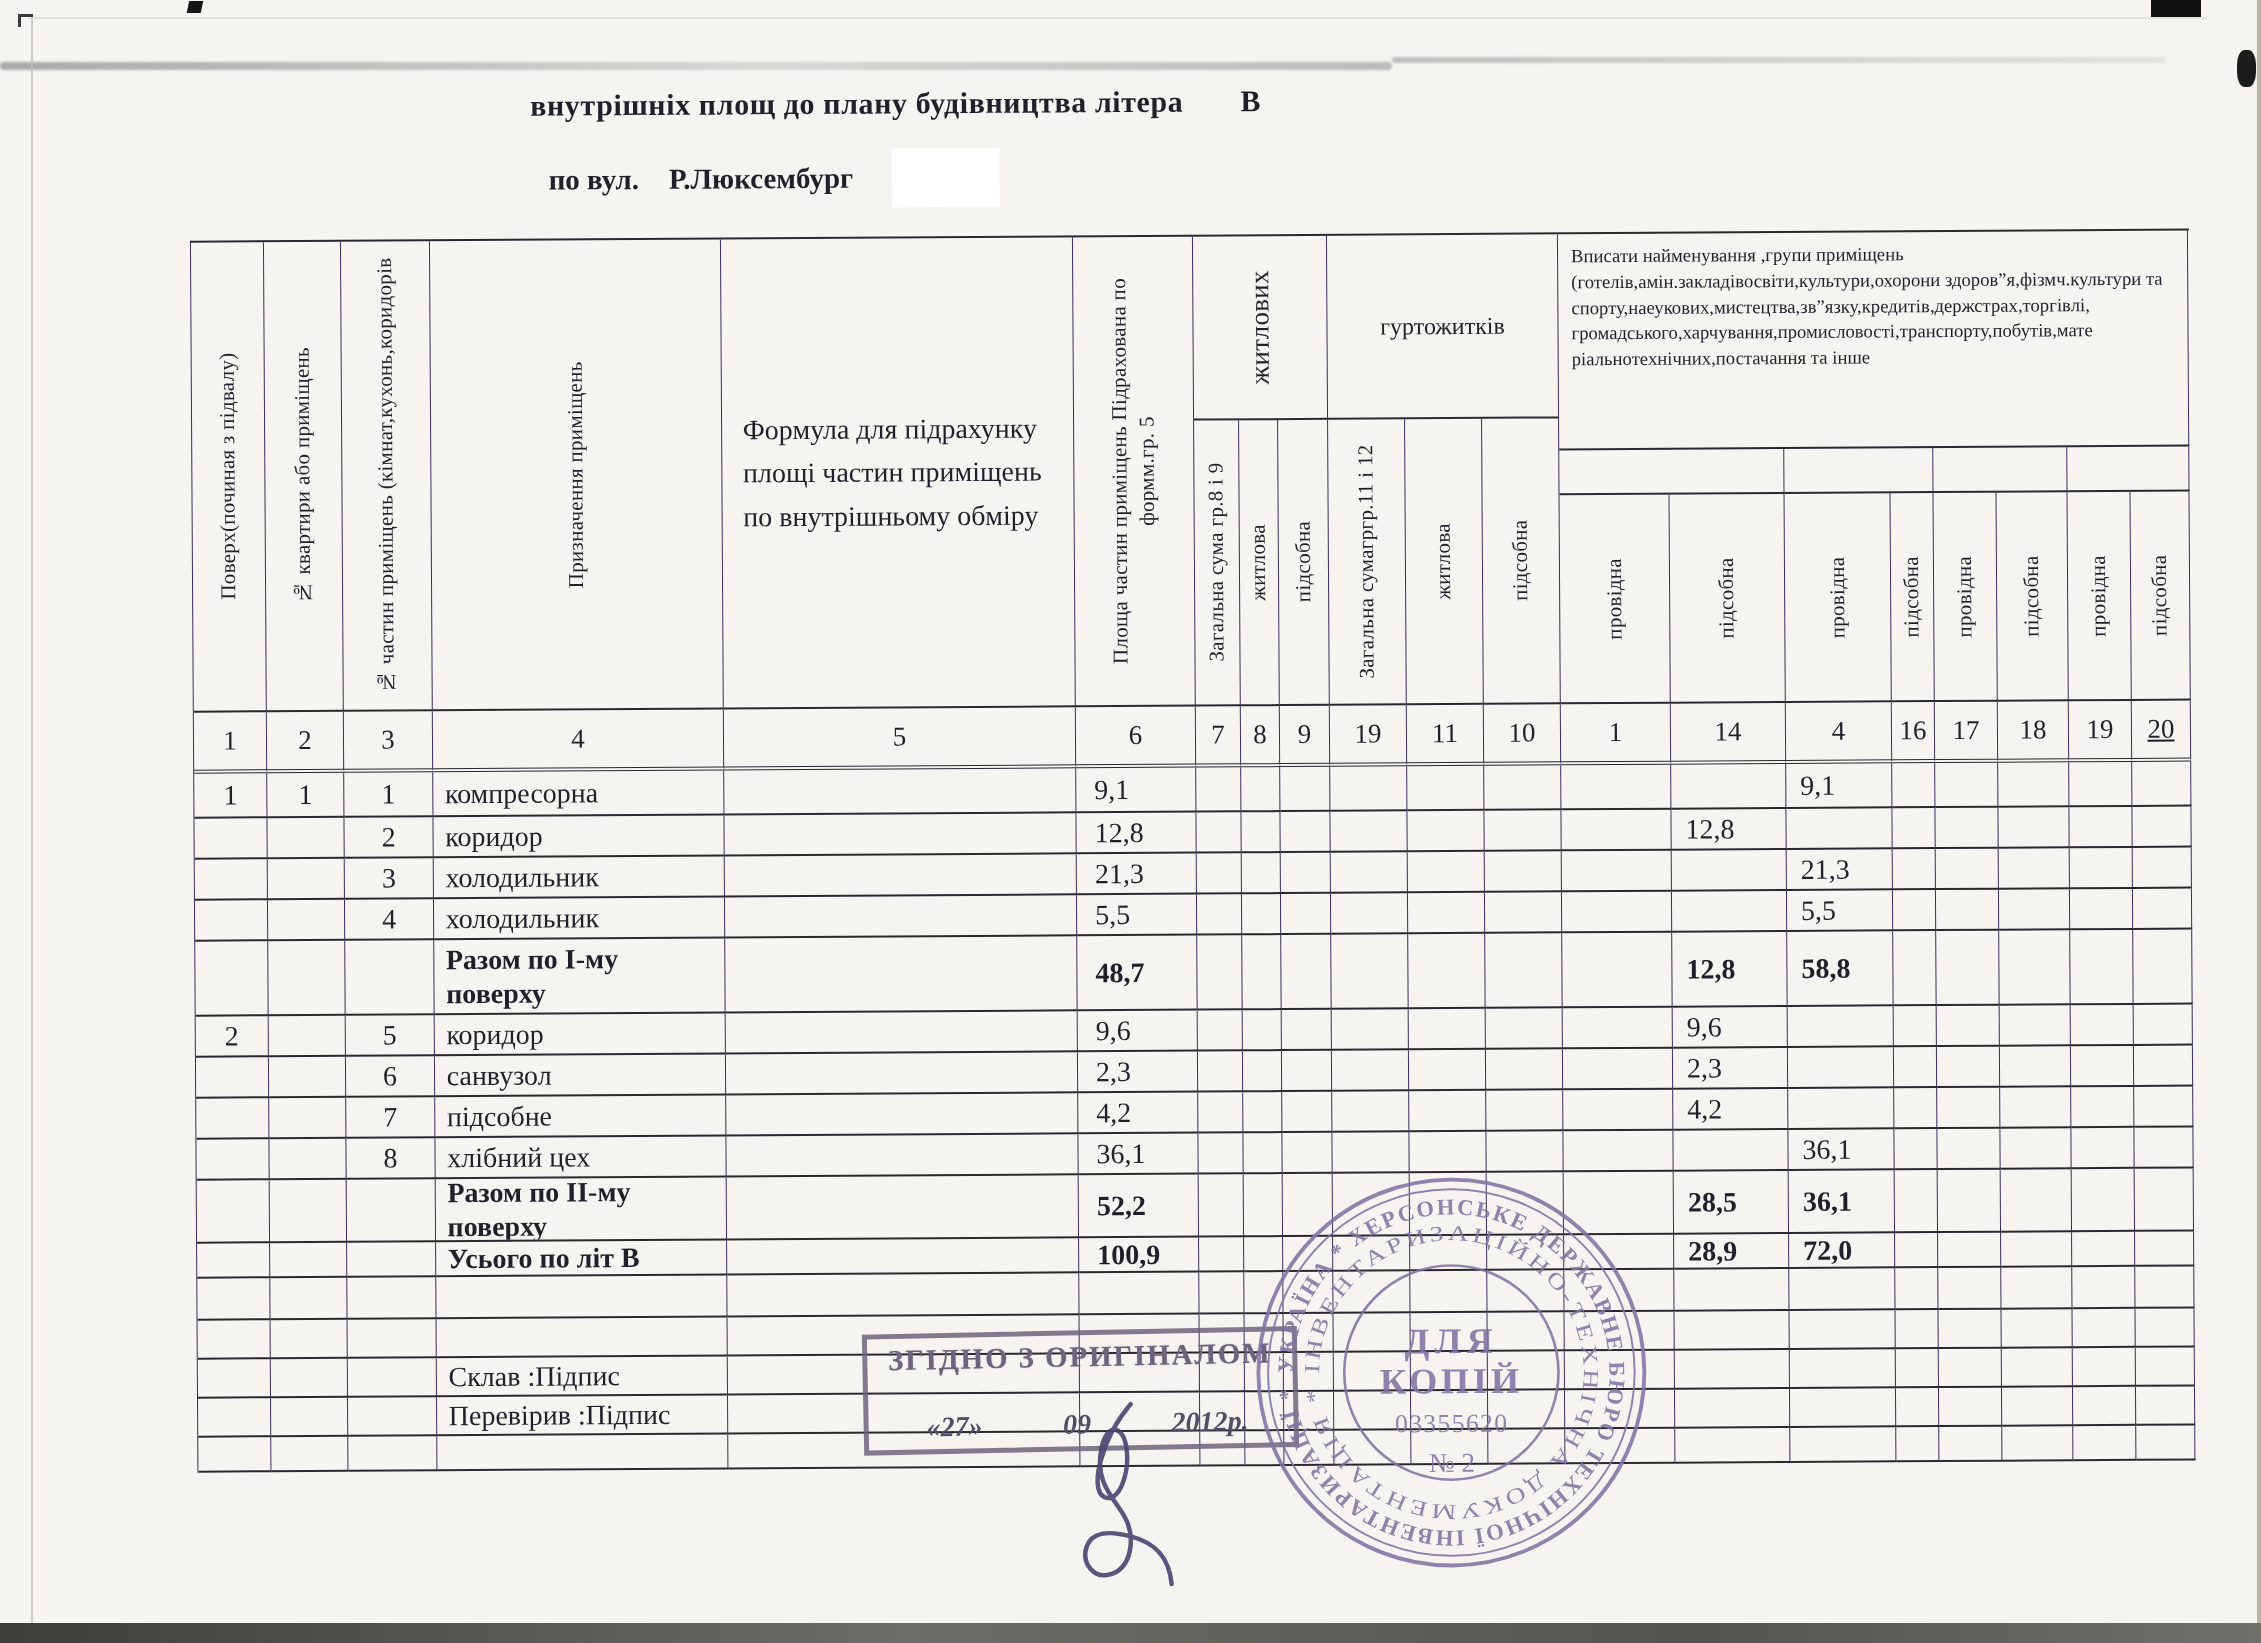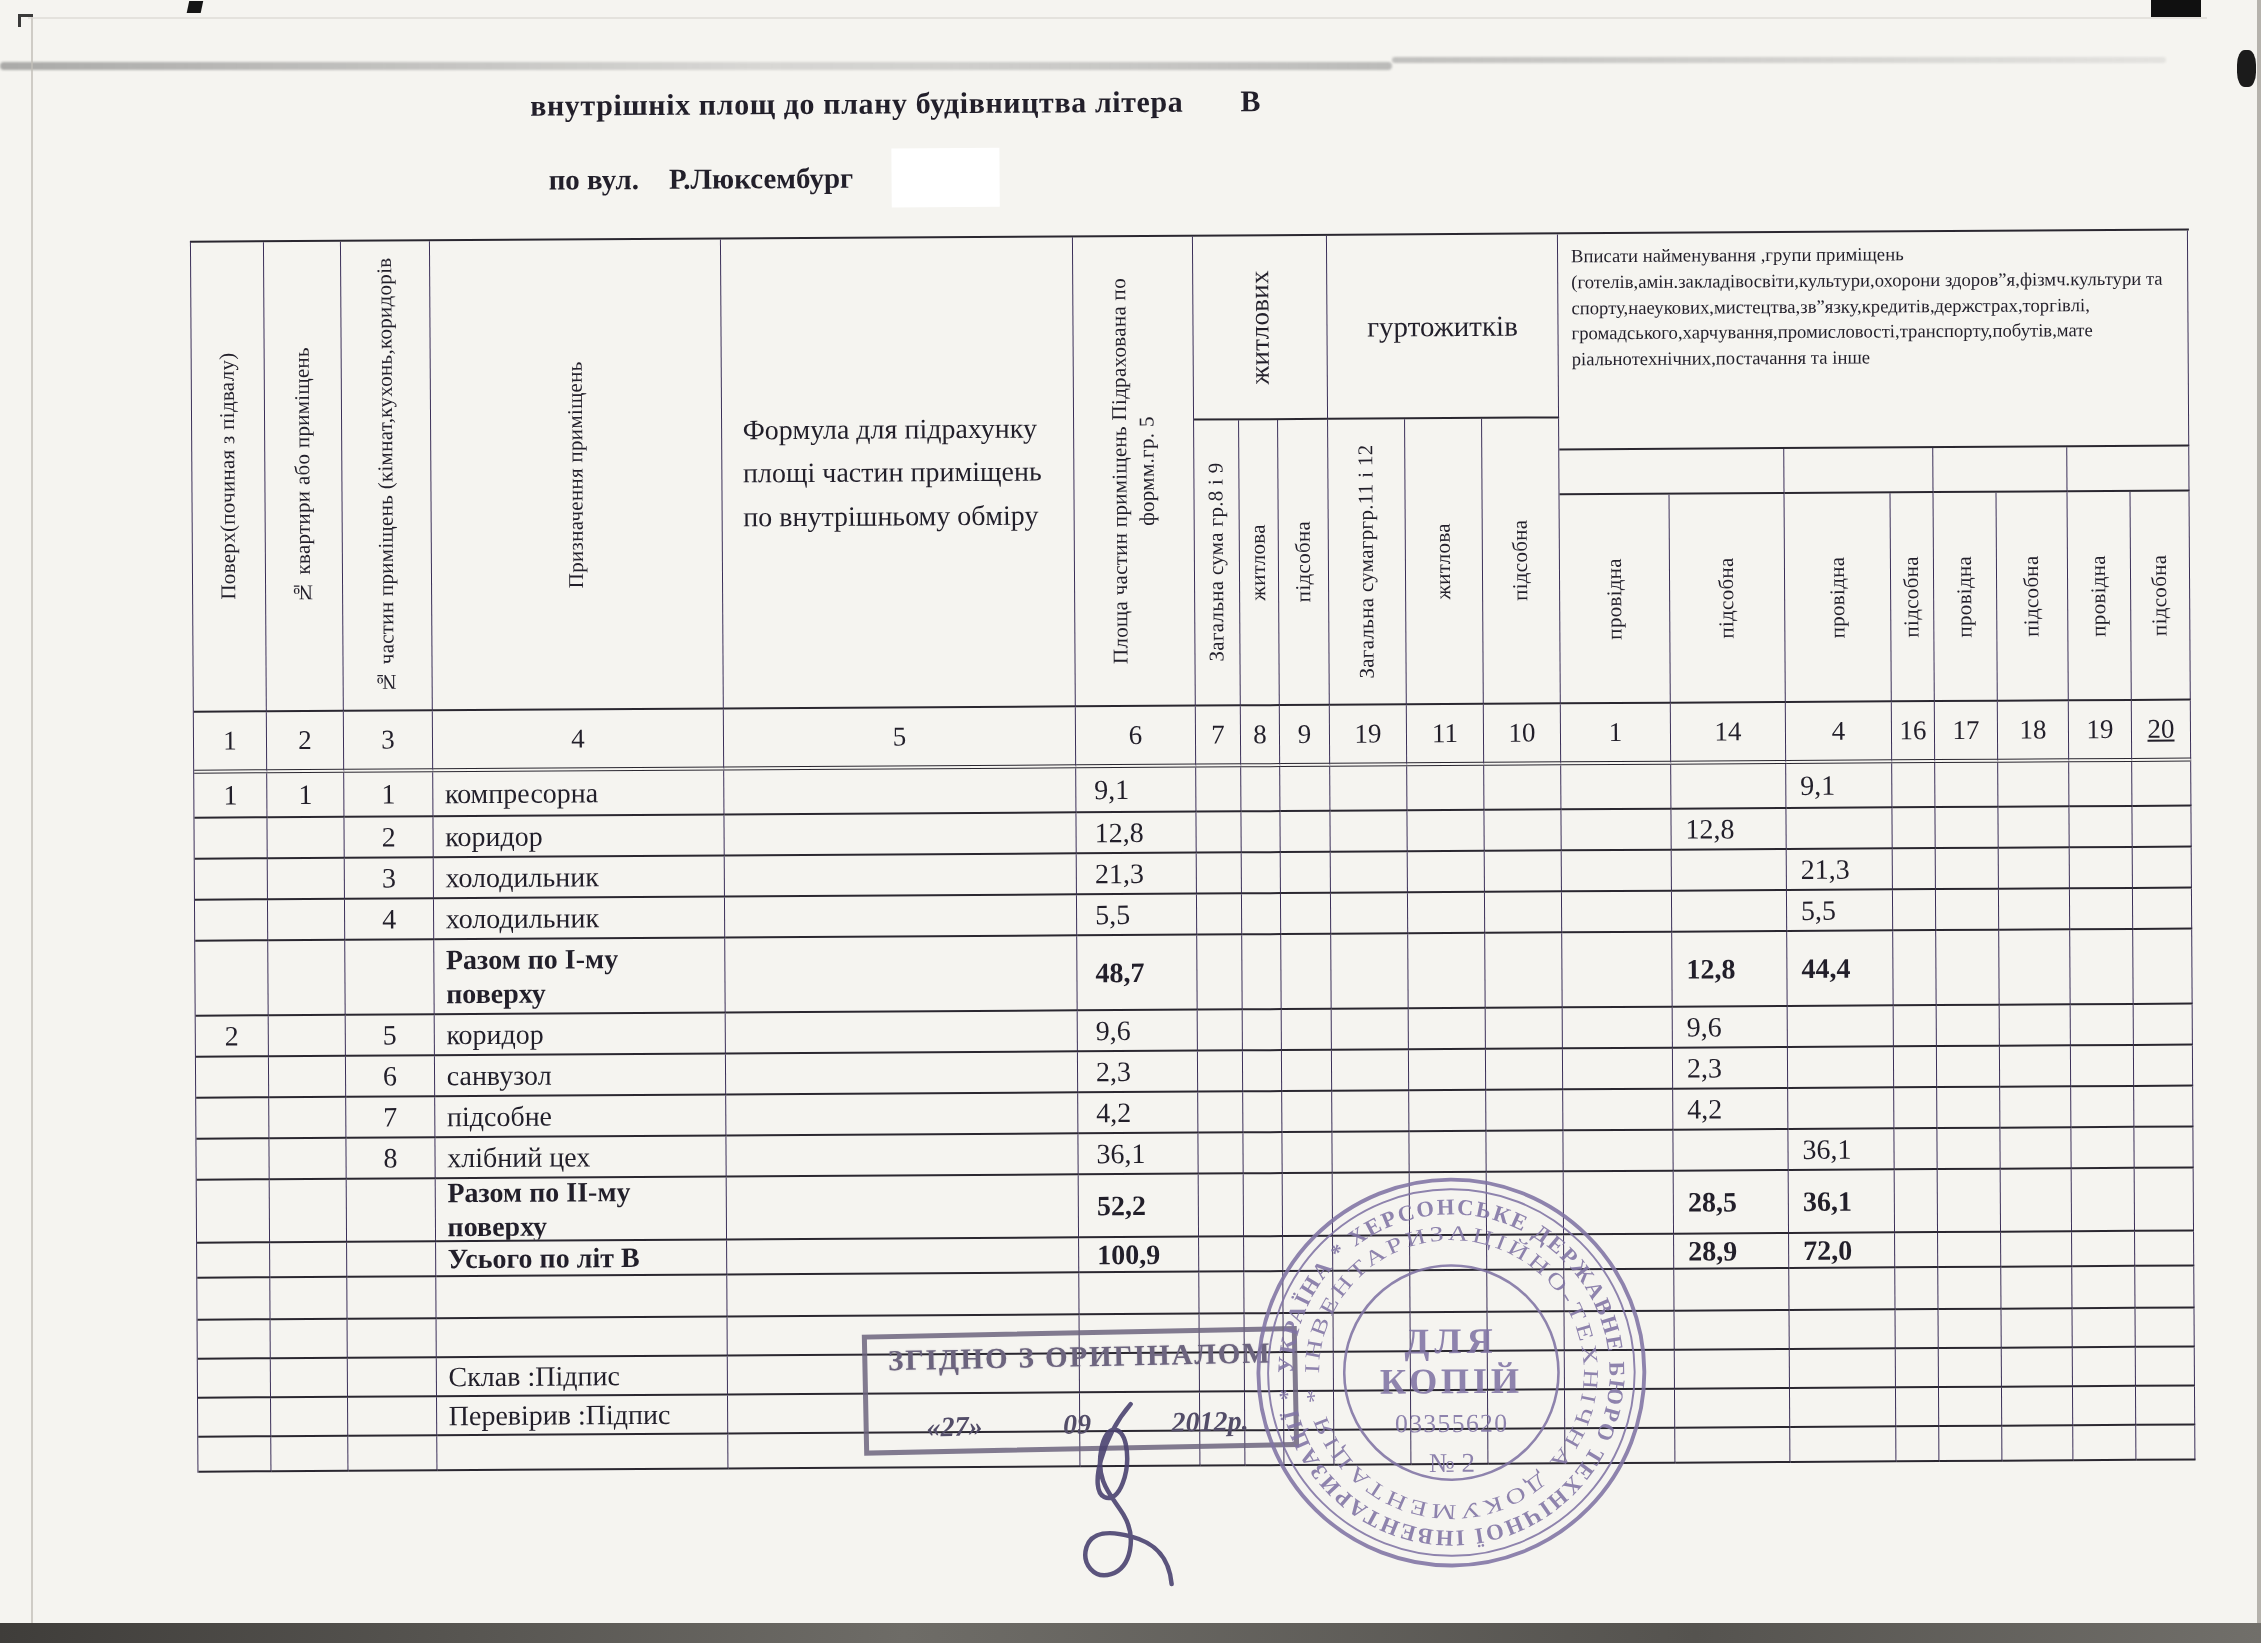--- a/index.html
+++ b/index.html
@@ -17,21 +17,21 @@
   
   .grid{position:absolute;left:193px;top:235px;width:1998px;
     display:grid;
     grid-template-columns:73px 77px 89px 291px 352px 120px 45px 39px 50px 77px 77px 77px 110px 115px 106px 43px 63px 71px 63px 59px;
     grid-template-rows:184px 32px 45px 209px 61px 45px 41px 41px 41px 75px 41px 41px 41px 41px 63px 35px 42px 39px 39px 39px 35px;
     border-top:2.6px solid #2a2730;border-left:1.9px solid #3b2f58;}
   .cell{border-right:1.9px solid #3b2f58;border-bottom:2.6px solid #2a2730;
     display:flex;align-items:center;justify-content:center;overflow:hidden;box-sizing:border-box;}
   .vtext{writing-mode:vertical-rl;transform:rotate(180deg);font-size:21px;line-height:1.3;letter-spacing:0.3px;text-align:center;}
   .gr{font-size:27px;}
-  .hgroup span{font-size:29px;}
+  .hgroup span{font-size:24px;}
   .h5text{font-size:28px;line-height:1.55;padding:0 9px 0 20.6px;text-align:left;align-self:center;}
   .notetext{font-size:18.7px;line-height:1.38;padding:9px 13px;text-align:left;align-self:flex-start;}
   .notecell{align-items:flex-start;}
   .num{font-size:27px;word-break:break-all;line-height:1.0;padding:2.6px 5.2px;border-bottom:4.5px double #2a2730;}
   .bcell{font-size:28px;}
   .bold{font-weight:700;}
   .al{justify-content:flex-start;text-align:left;line-height:1.2;}
   .p4{padding-left:11.6px;}
   .p6{padding-left:18px;}
   .p14{padding-left:14px;}
@@ -264,21 +264,21 @@
         <div class="cell bcell bold" style="grid-area: 10 / 5;"></div>
         <div class="cell bcell al p6 bold" style="grid-area: 10 / 6;">48,7</div>
         <div class="cell bcell bold" style="grid-area: 10 / 7;"></div>
         <div class="cell bcell bold" style="grid-area: 10 / 8;"></div>
         <div class="cell bcell bold" style="grid-area: 10 / 9;"></div>
         <div class="cell bcell bold" style="grid-area: 10 / 10;"></div>
         <div class="cell bcell bold" style="grid-area: 10 / 11;"></div>
         <div class="cell bcell bold" style="grid-area: 10 / 12;"></div>
         <div class="cell bcell bold" style="grid-area: 10 / 13;"></div>
         <div class="cell bcell al p14 bold" style="grid-area: 10 / 14;">12,8</div>
-        <div class="cell bcell al p14 bold" style="grid-area: 10 / 15;">44,4</div>
+        <div class="cell bcell al p14 bold" style="grid-area: 10 / 15;">58,8</div>
         <div class="cell bcell bold" style="grid-area: 10 / 16;"></div>
         <div class="cell bcell bold" style="grid-area: 10 / 17;"></div>
         <div class="cell bcell bold" style="grid-area: 10 / 18;"></div>
         <div class="cell bcell bold" style="grid-area: 10 / 19;"></div>
         <div class="cell bcell bold" style="grid-area: 10 / 20;"></div>
         <div class="cell bcell" style="grid-area: 11 / 1;">2</div>
         <div class="cell bcell" style="grid-area: 11 / 2;"></div>
         <div class="cell bcell" style="grid-area: 11 / 3;">5</div>
         <div class="cell bcell al p4" style="grid-area: 11 / 4;">коридор</div>
         <div class="cell bcell" style="grid-area: 11 / 5;"></div>

